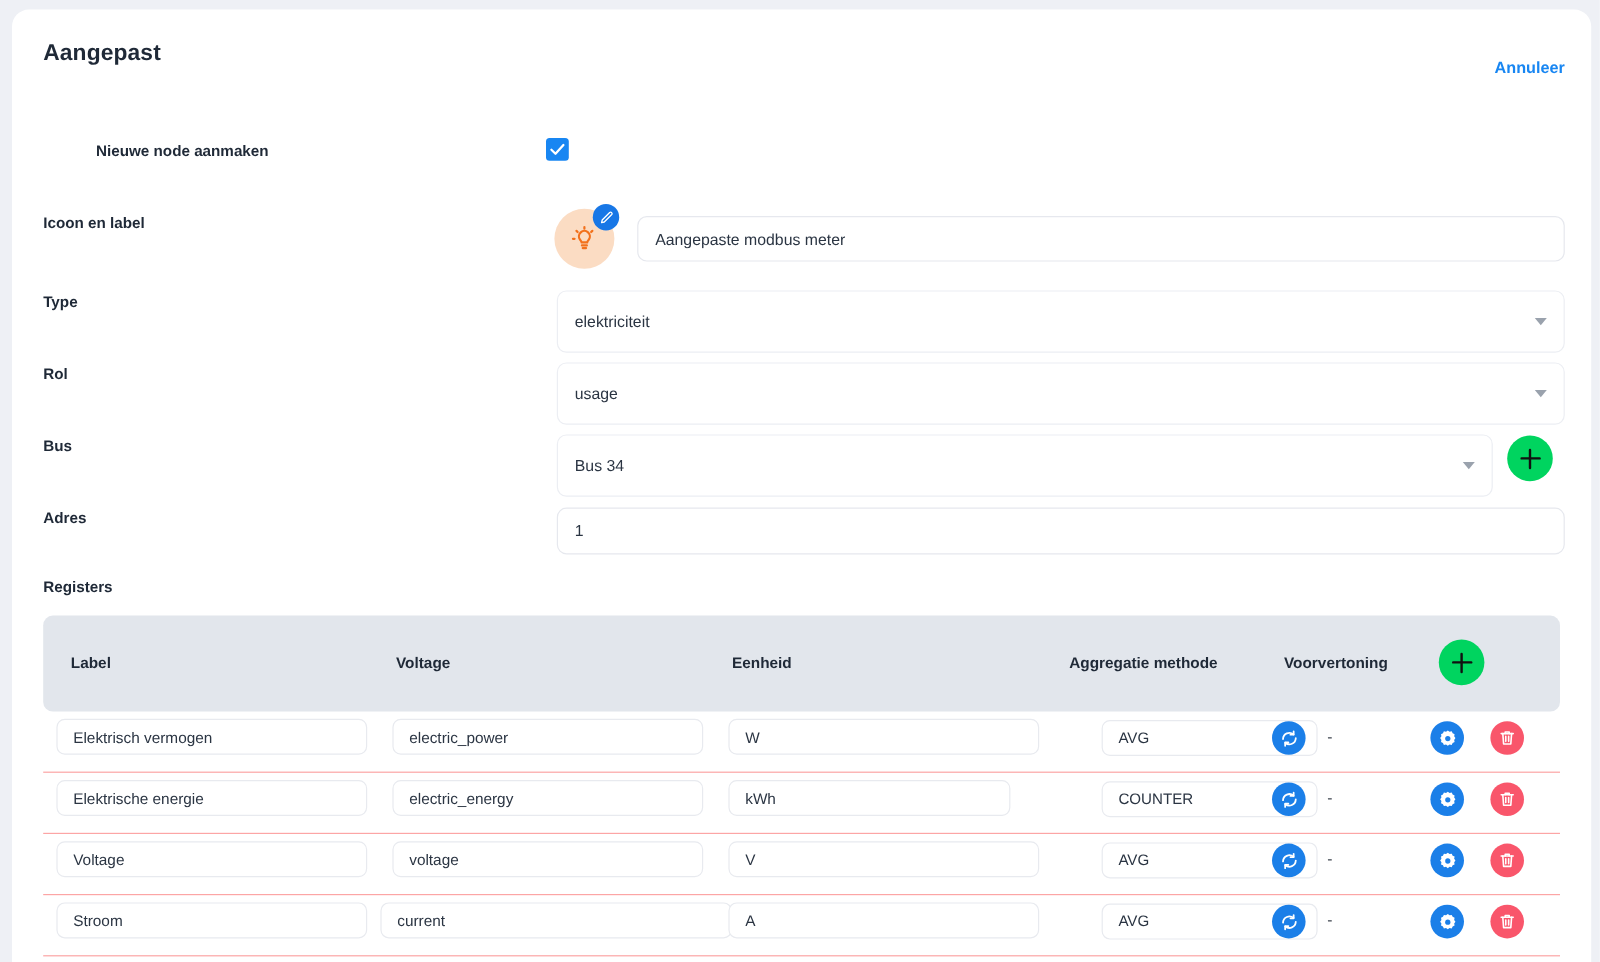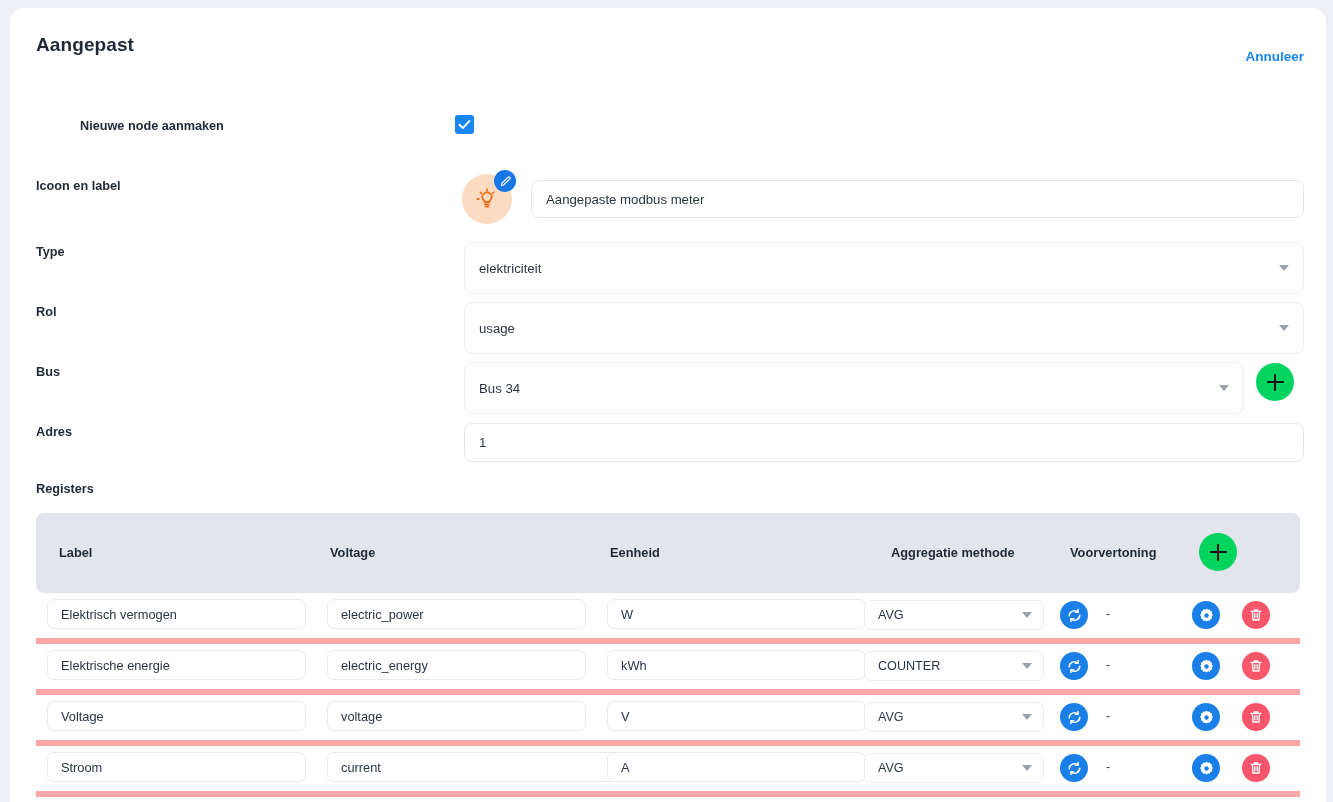--- a/index.html
+++ b/index.html
@@ -199,39 +199,39 @@
     top: 32px;
     font-size: 12.8px;
     font-weight: bold;
     color: #1f2937;
   }
   .thead .btn-add-green { top: 20px; left: 1163px; }
 
   .trow {
     position: relative;
     height: 51px;
-    border-bottom: 6px solid #fca5a5;
+    border-bottom: 1px solid #fca5a5;
   }
   .trow .cell-input {
     position: absolute;
     top: 6px;
     height: 30px;
     background: #ffffff;
     border: 1px solid #e8eaef;
     border-radius: 7px;
     font-family: "Liberation Sans", sans-serif;
     font-size: 12.8px;
     color: #2b3543;
     padding: 0 13px;
     outline: none;
   }
   .trow .cell-select {
     position: absolute;
     top: 7px;
-    left: 828px;
+    left: 882px;
     width: 180px;
     height: 30px;
     background: #ffffff;
     border: 1px solid #e8eaef;
     border-radius: 7px;
     cursor: pointer;
   }
   .trow .cell-select .sel-value { left: 13px; font-size: 12.6px; }
   .trow .cell-select .caret { right: 11px; }
 
@@ -386,21 +386,21 @@
             <path d="M6.5 6.5 l1 13 h9 l1 -13"></path>
             <path d="M10.2 10 v6.2 M13.8 10 v6.2"></path>
           </g>
         </svg>
       </div>
     </div>
 
     <div class="trow">
       <input class="cell-input" style="left: 11px; width: 259px;" value="Elektrische energie">
       <input class="cell-input" style="left: 291px; width: 259px;" value="electric_energy">
-      <input class="cell-input" style="left: 571px; width: 259px;" value="kWh">
+      <input class="cell-input" style="left: 571px; width: 235px;" value="kWh">
       <div class="cell-select">
         <span class="sel-value">COUNTER</span>
         <span class="caret"></span>
       </div>
       <div class="icon-circle ic-refresh">
         <svg width="17" height="17" viewBox="0 0 24 24">
           <g fill="none" stroke="#fff" stroke-width="2.1" stroke-linecap="round" stroke-linejoin="round">
             <path d="M19.5 11.5 a7.5 7.5 0 0 1 -12.4 5.4"></path>
             <path d="M4.5 12.5 a7.5 7.5 0 0 1 12.4 -5.4"></path>
             <path d="M17 3.6 v3.8 h-3.8"></path>
@@ -459,21 +459,21 @@
             <path d="M9.5 6.5 v-2 h5 v2"></path>
             <path d="M6.5 6.5 l1 13 h9 l1 -13"></path>
             <path d="M10.2 10 v6.2 M13.8 10 v6.2"></path>
           </g>
         </svg>
       </div>
     </div>
 
     <div class="trow">
       <input class="cell-input" style="left: 11px; width: 259px;" value="Stroom">
-      <input class="cell-input" style="left: 291px; width: 293px;" value="current">
+      <input class="cell-input" style="left: 281px; width: 293px;" value="current">
       <input class="cell-input" style="left: 571px; width: 259px;" value="A">
       <div class="cell-select">
         <span class="sel-value">AVG</span>
         <span class="caret"></span>
       </div>
       <div class="icon-circle ic-refresh">
         <svg width="17" height="17" viewBox="0 0 24 24">
           <g fill="none" stroke="#fff" stroke-width="2.1" stroke-linecap="round" stroke-linejoin="round">
             <path d="M19.5 11.5 a7.5 7.5 0 0 1 -12.4 5.4"></path>
             <path d="M4.5 12.5 a7.5 7.5 0 0 1 12.4 -5.4"></path>

